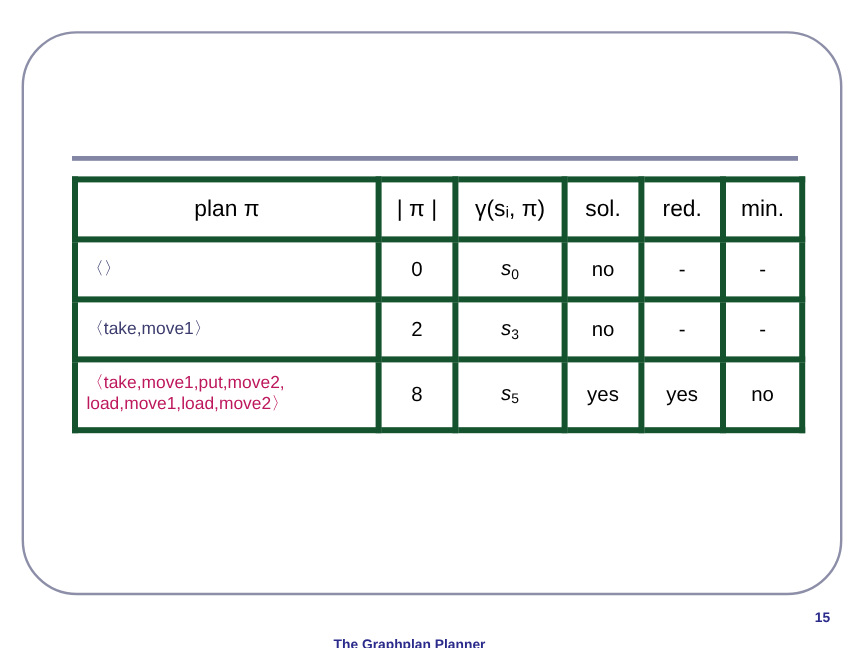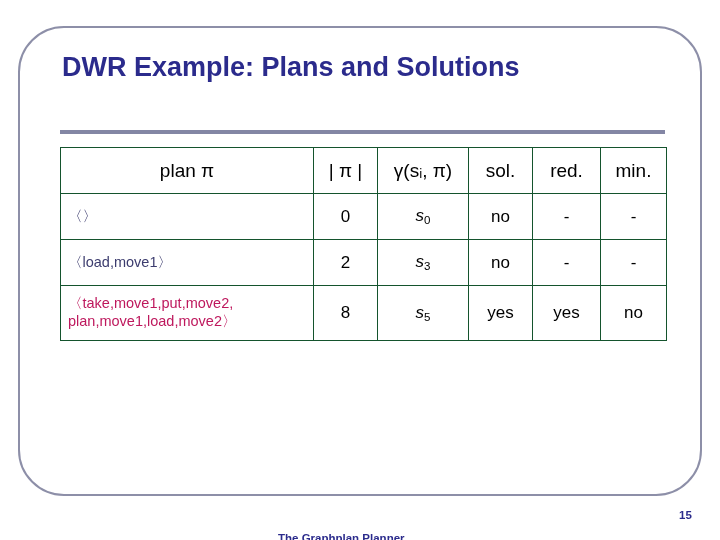--- a/index.html
+++ b/index.html
@@ -54,21 +54,21 @@
   #plan-table {
     position: absolute;
     left: 60px;
     top: 147px;
     width: 606px;
     border-collapse: collapse;
     table-layout: fixed;
     background: #ffffff;
   }
   #plan-table td, #plan-table th {
-    border: 1px solid #14532d;
+    border: 5px solid #14532d;
     padding: 0 8px;
     font-size: 15px;
     font-weight: normal;
     color: #000000;
     vertical-align: middle;
     background: #ffffff;
   }
   #plan-table thead th {
     height: 45px;
     font-size: 19px;
@@ -117,21 +117,20 @@
     font-weight: bold;
   }
 </style>
 </head>
 <body>
 
 <div id="slide">
 
   <div id="frame" style="border-color: rgb(141, 143, 168);"></div>
 
-  <div id="title" style="color: rgb(43, 43, 140);">DWR Example: Plans and Solutions</div>
 
   <div id="title-rule" style="background: rgb(131, 134, 164);"></div>
 
   <table id="plan-table">
     <colgroup>
       <col class="col-plan">
       <col class="col-len">
       <col class="col-gamma">
       <col class="col-sol">
       <col class="col-red">
@@ -153,32 +152,32 @@
             <div>〈〉</div>
           </td>
           <td>0</td>
           <td><span class="it">s</span><span class="sub">0</span></td>
           <td>no</td>
           <td>-</td>
           <td>-</td>
         </tr>
         <tr>
           <td class="plan-cell" style="color: rgb(60, 60, 110);">
-            <div>〈load,move1〉</div>
+            <div>〈take,move1〉</div>
           </td>
           <td>2</td>
           <td><span class="it">s</span><span class="sub">3</span></td>
           <td>no</td>
           <td>-</td>
           <td>-</td>
         </tr>
         <tr class="row-tall">
           <td class="plan-cell" style="color: #be185d;">
             <div>〈take,move1,put,move2,</div>
-            <div>plan,move1,load,move2〉</div>
+            <div>load,move1,load,move2〉</div>
           </td>
           <td>8</td>
           <td><span class="it">s</span><span class="sub">5</span></td>
           <td>yes</td>
           <td>yes</td>
           <td>no</td>
         </tr>
       </tbody>
   </table>
 

